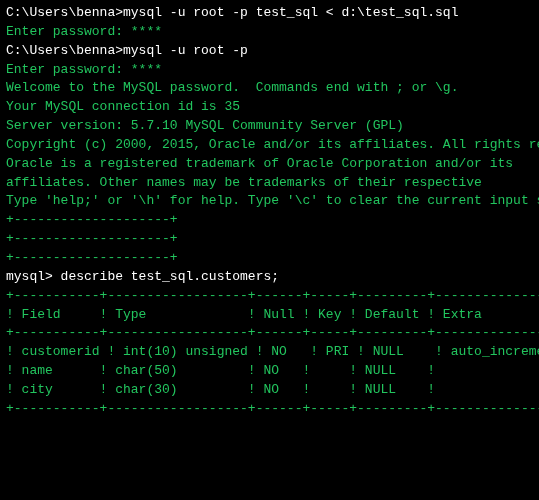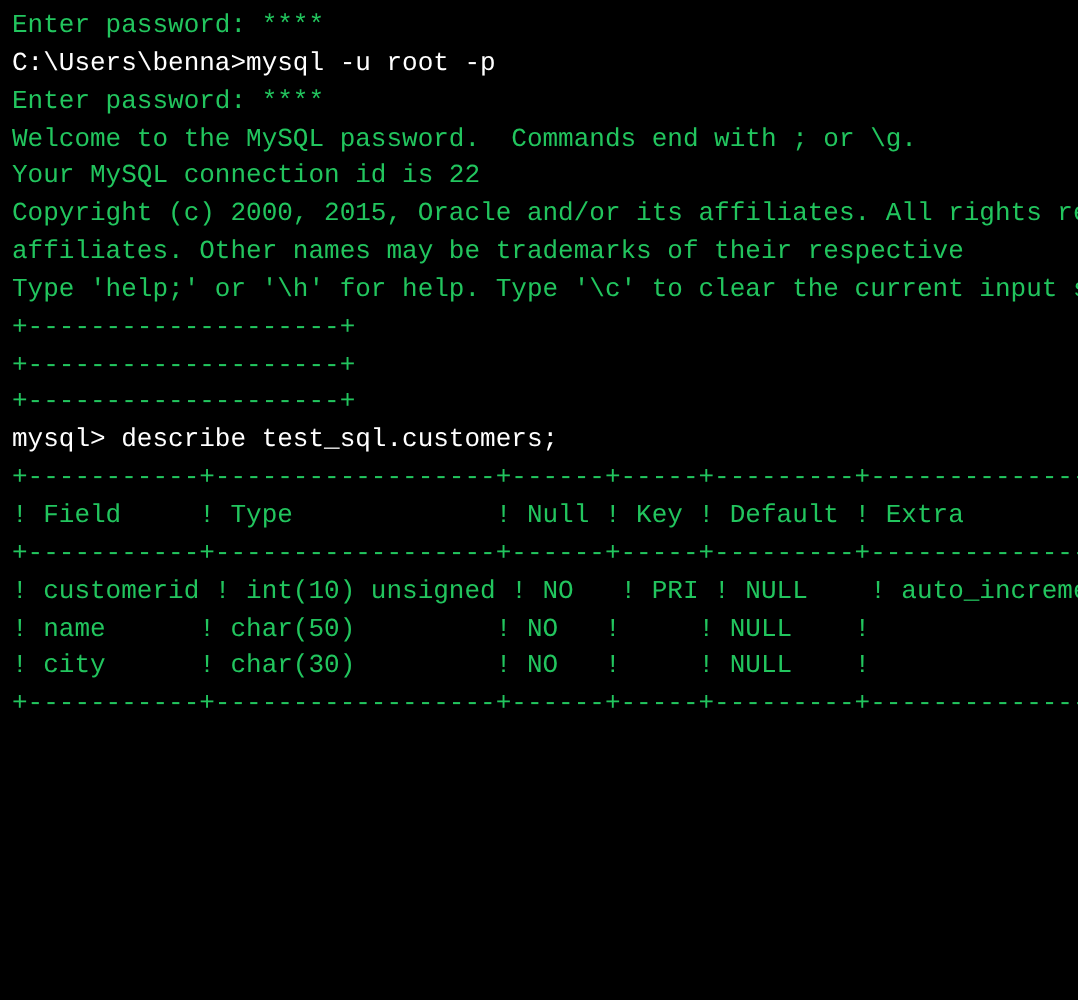--- a/index.html
+++ b/index.html
@@ -34,28 +34,31 @@
 
     .line.white {
       color: #ffffff;
     }
   </style>
 </head>
 <body>
 
 <div class="terminal">
   <div id="terminal-content">
+      <div class="line white">C:\Users\benna&gt;mysql -u root -p test_sql &lt; d:\test_sql.sql</div>
       <div class="line">Enter password: ****</div>
       <div class="line white">C:\Users\benna&gt;mysql -u root -p</div>
       <div class="line">Enter password: ****</div>
       <div class="line">Welcome to the MySQL password.  Commands end with ; or \g.</div>
-      <div class="line">Your MySQL connection id is 22</div>
+      <div class="line">Your MySQL connection id is 35</div>
+      <div class="line">Server version: 5.7.10 MySQL Community Server (GPL)</div>
       <div class="line"></div>
       <div class="line">Copyright (c) 2000, 2015, Oracle and/or its affiliates. All rights reserved.</div>
       <div class="line"></div>
+      <div class="line">Oracle is a registered trademark of Oracle Corporation and/or its</div>
       <div class="line">affiliates. Other names may be trademarks of their respective</div>
       <div class="line"></div>
       <div class="line">Type 'help;' or '\h' for help. Type '\c' to clear the current input statement.</div>
       <div class="line"></div>
       <div class="line">+--------------------+</div>
       <div class="line">+--------------------+</div>
       <div class="line">+--------------------+</div>
       <div class="line"></div>
       <div class="line white">mysql&gt; describe test_sql.customers;</div>
       <div class="line">+-----------+------------------+------+-----+---------+----------------+</div>

